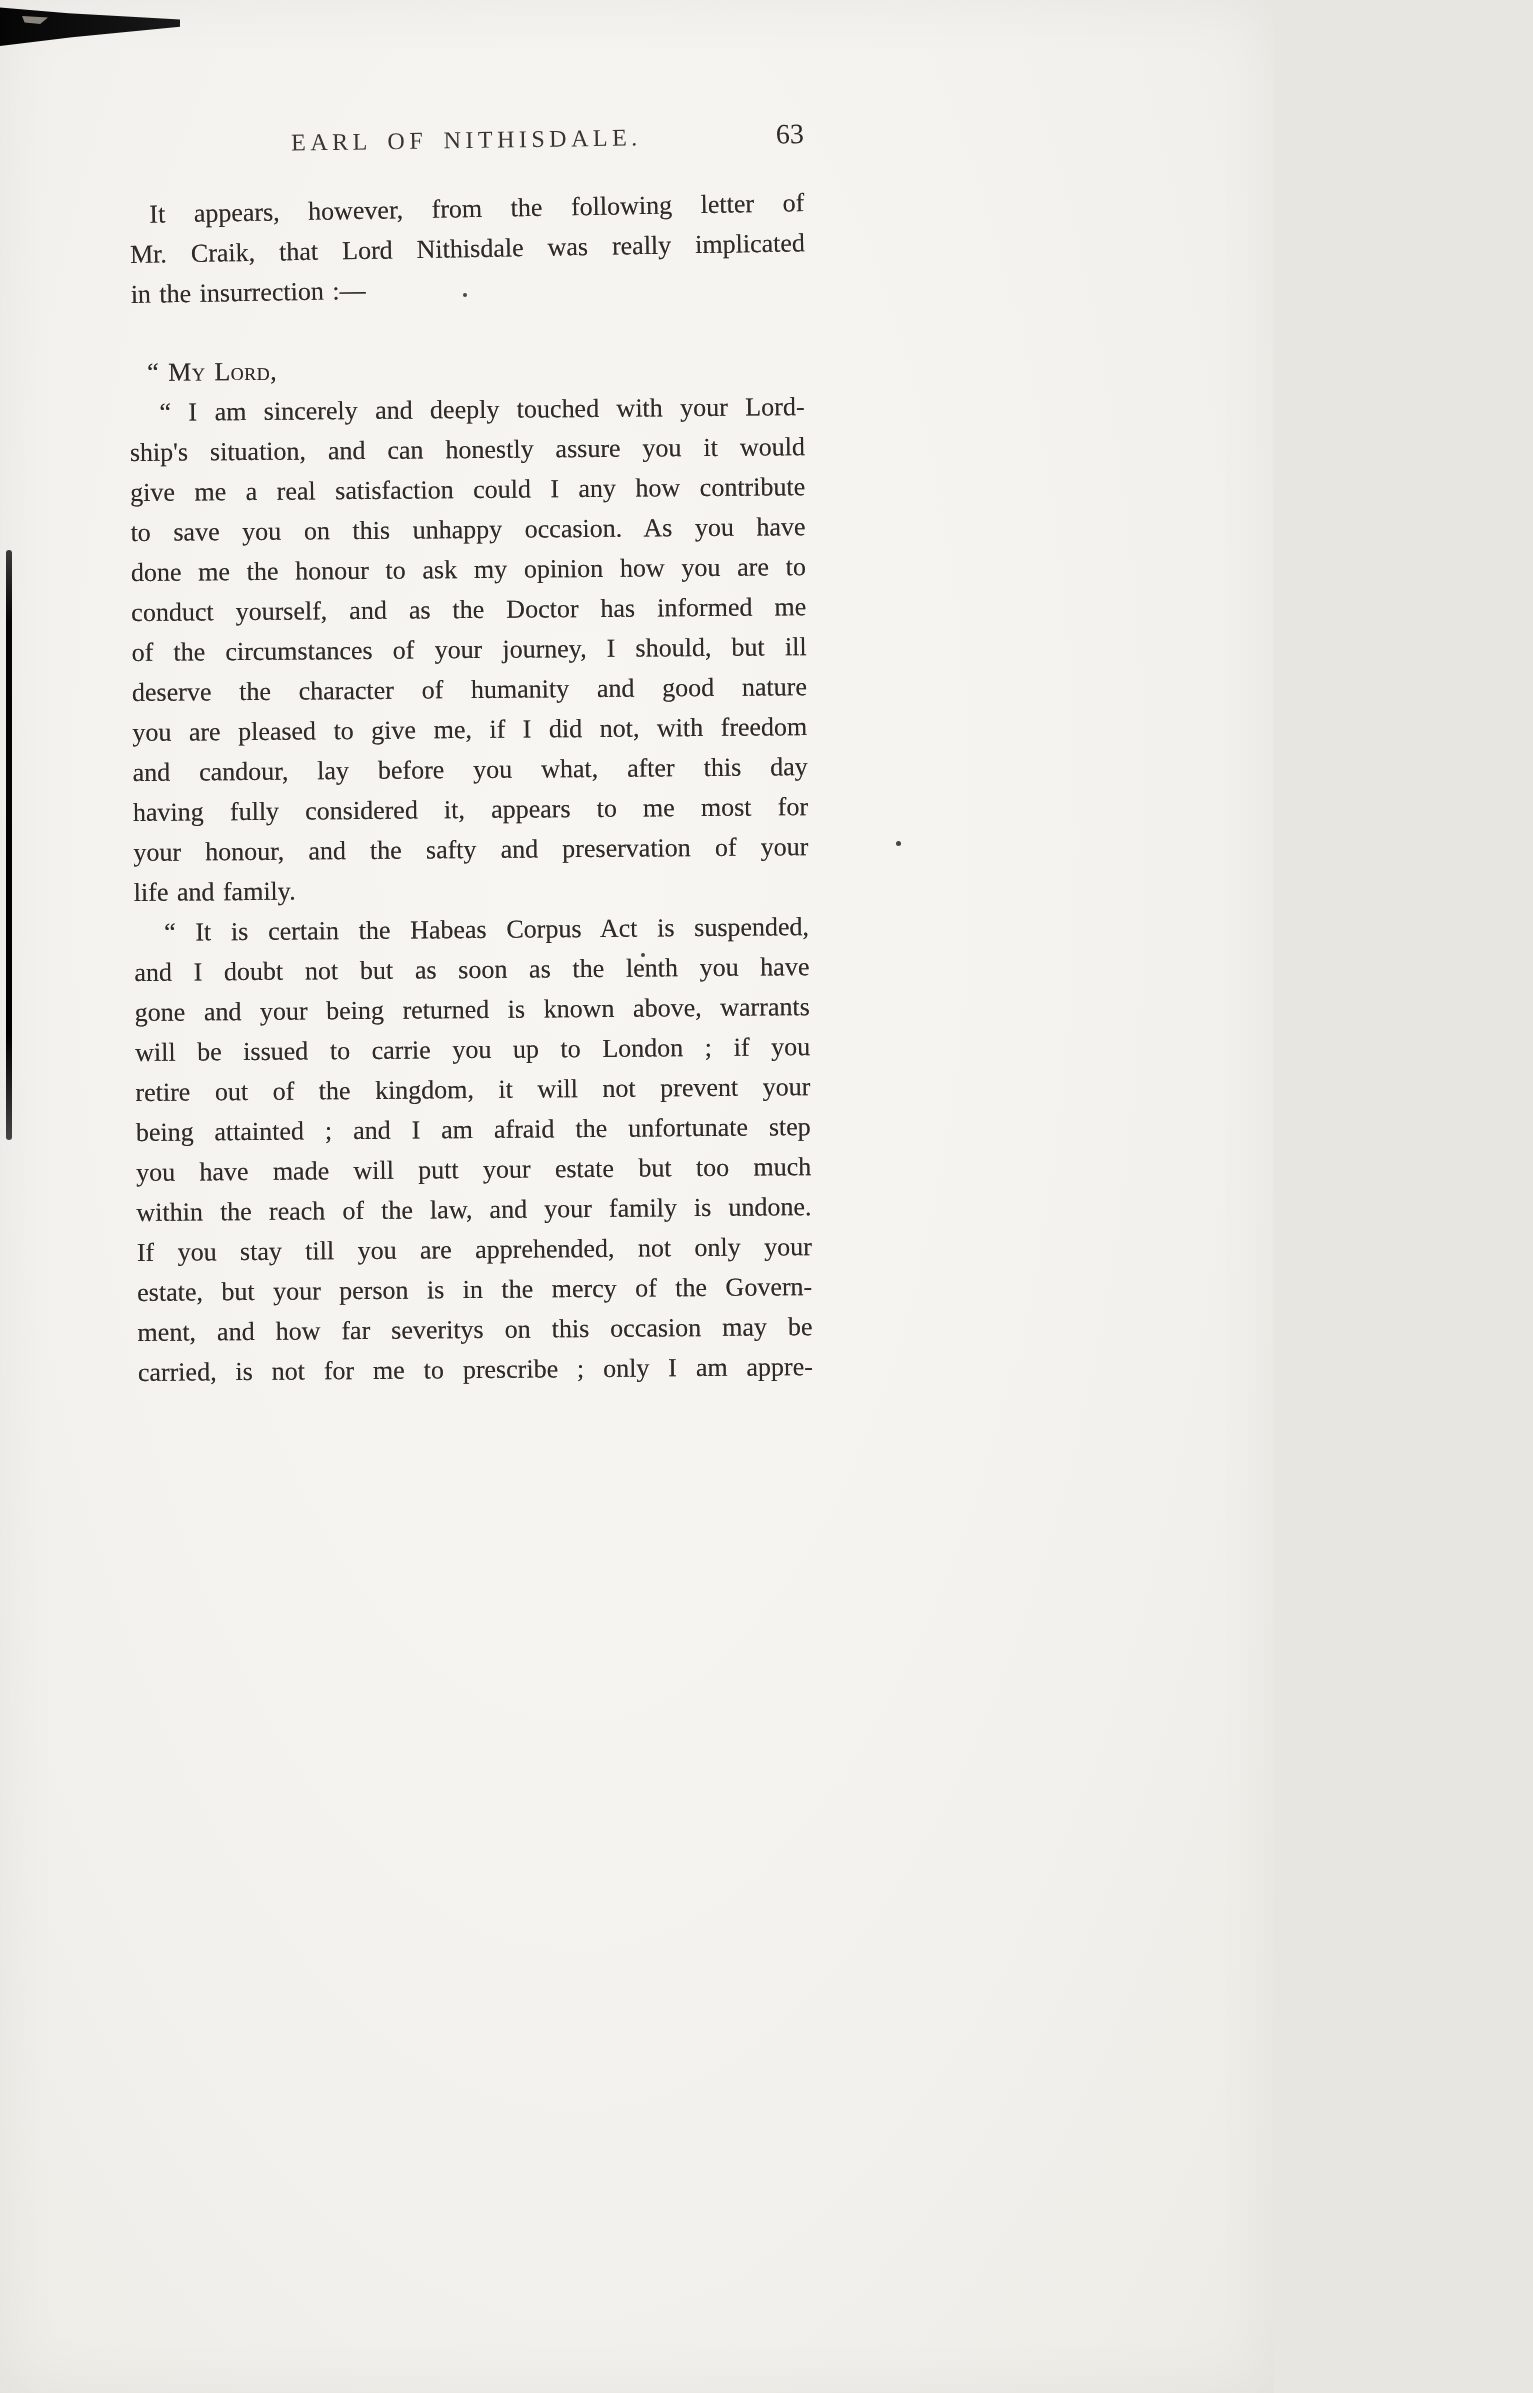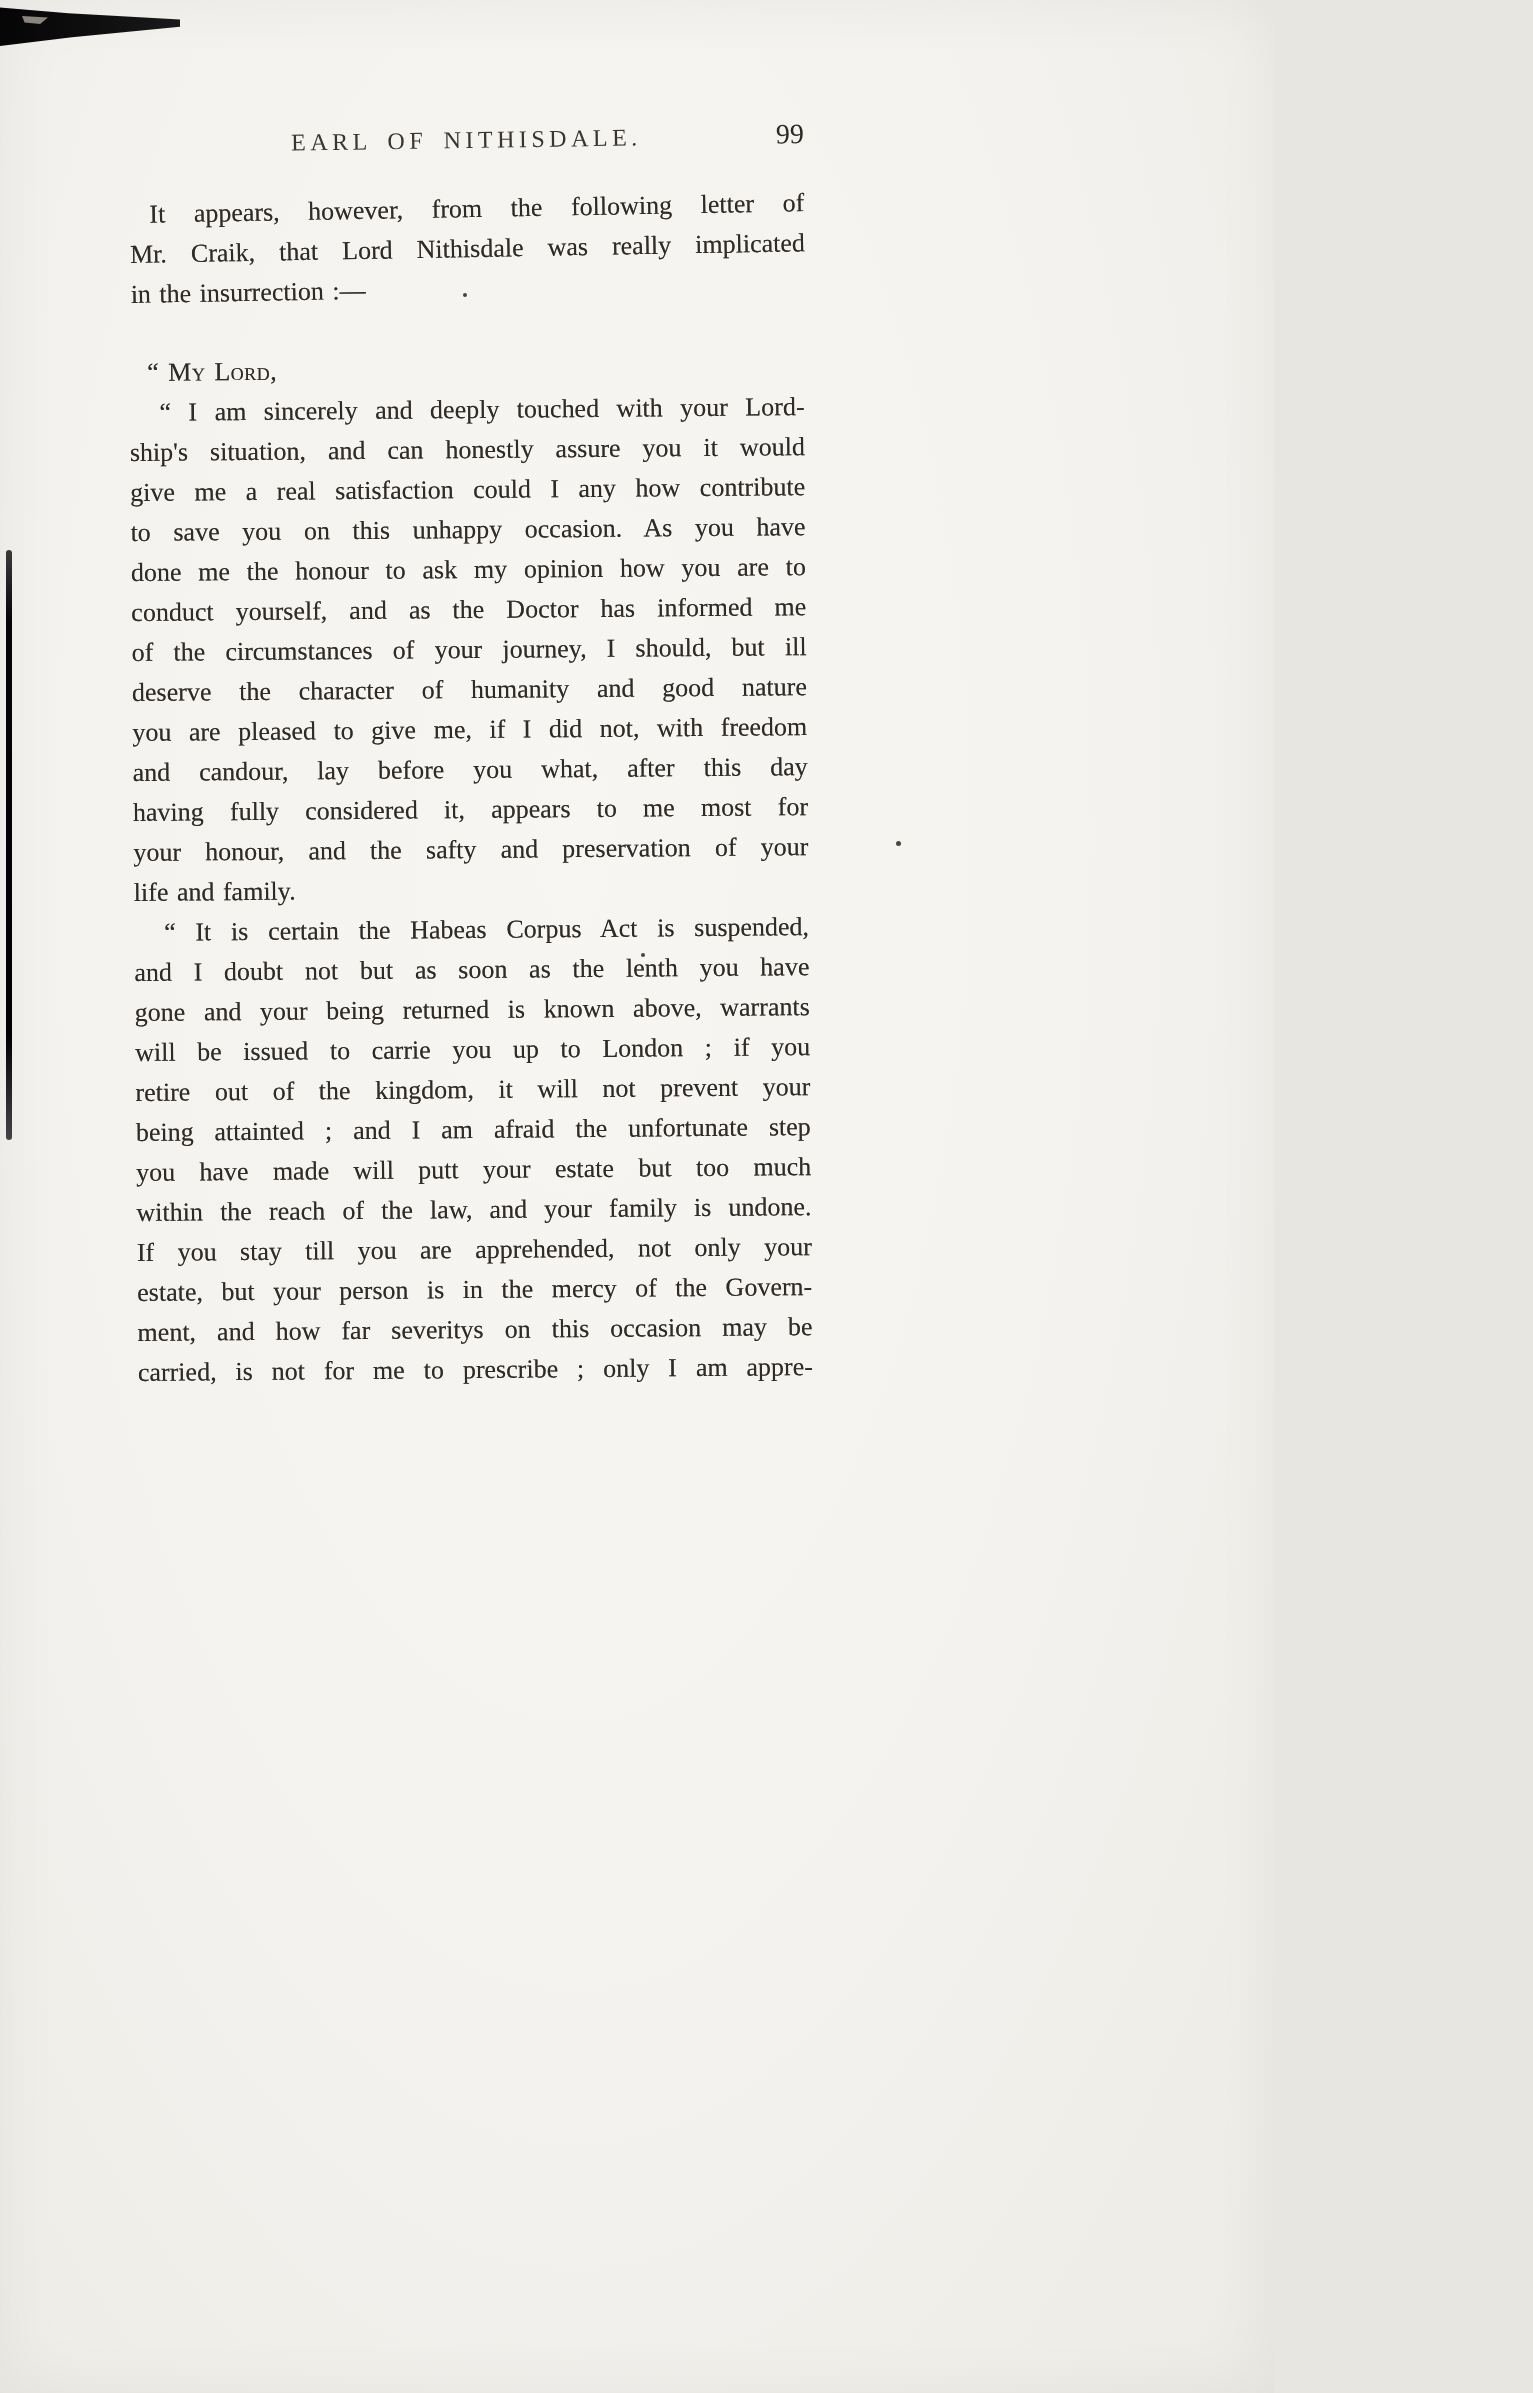--- a/index.html
+++ b/index.html
@@ -114,21 +114,21 @@
   <div class="artifact vline"></div>
   <div class="artifact speck s1"></div>
   <div class="artifact speck s2"></div>
   <div class="artifact speck s3"></div>
 
   <div class="textcol">
 
     <div class="pagehead">
       <span class="running-title">EARL OF NITHISDALE.</span>
       <span class="pagenum-wrap">
-        <span class="pagenum">99</span>
+        <span class="pagenum">63</span>
       </span>
     </div>
 
     <div class="intro para">
         <div class="line">It appears, however, from the following letter of</div>
         <div class="line">Mr. Craik, that Lord Nithisdale was really implicated</div>
         <div class="line short">in the insurrection :—</div>
       </div>
 
     <div class="letter">

